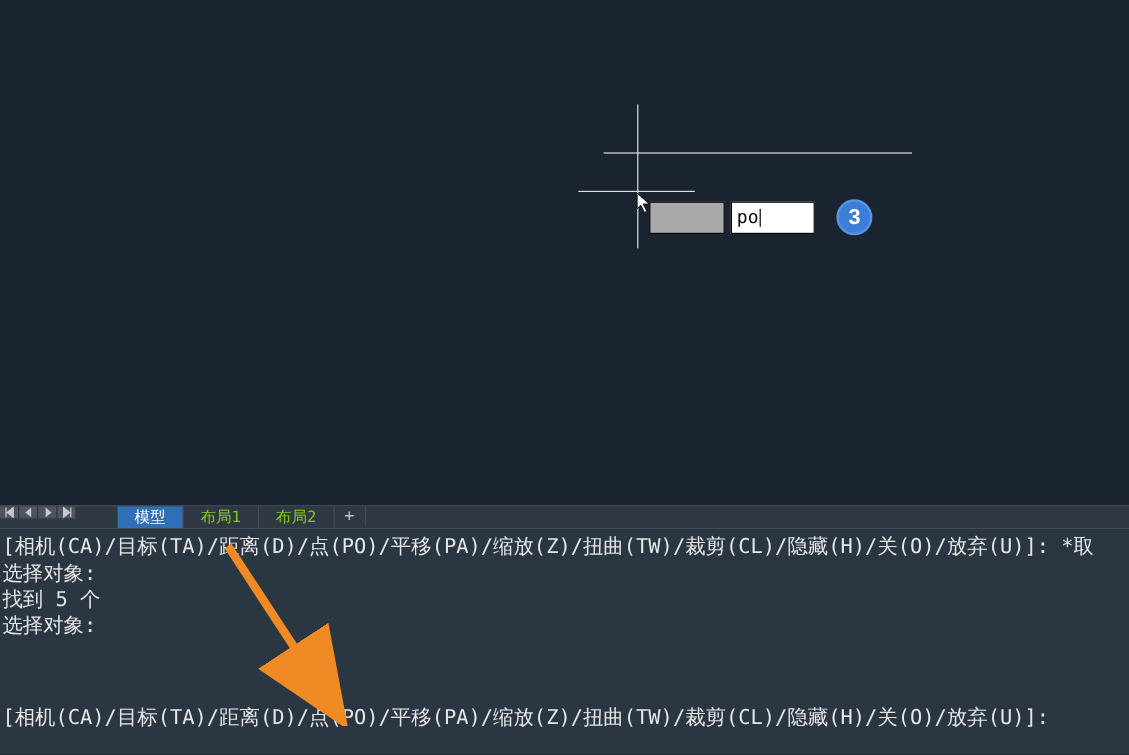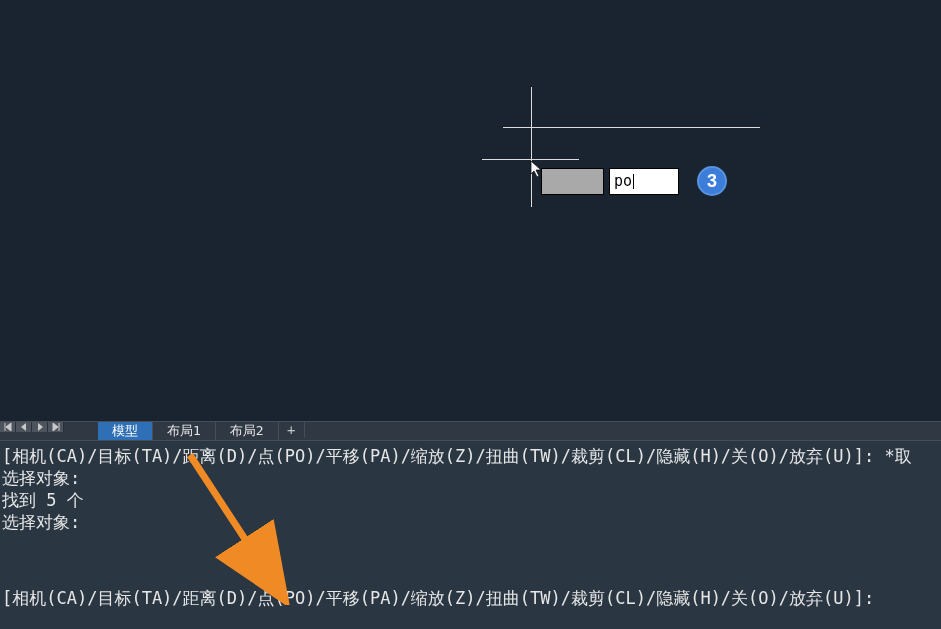--- a/index.html
+++ b/index.html
@@ -101,21 +101,21 @@
     color: #c9c9c9;
     display:flex; align-items:center; justify-content:center;
     font-size: 10px;
     cursor:pointer;
   }
   .navbtn svg { display:block; }
   .tabbar-gap { width: 34px; }
   .tab {
     padding: 0 14px;
     display:flex; align-items:center;
-    color: #e5e5e5;
+    color: #84cc16;
     font-size: 13px;
     border-right: 1px solid #454d59;
     background: #303844;
     cursor:pointer;
   }
   .tab.active {
     background: #2f6fb5;
     color: #fff;
   }
   .tab-add {

